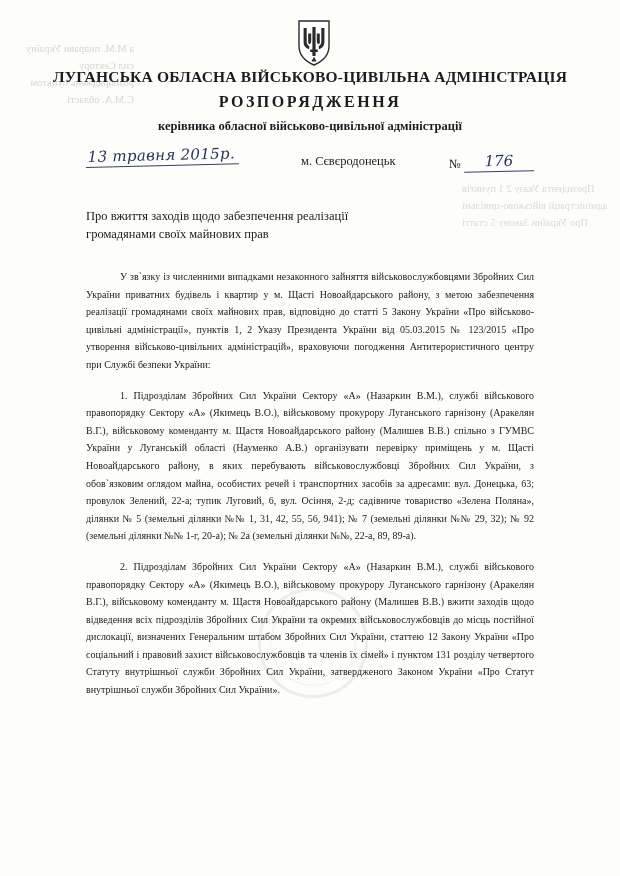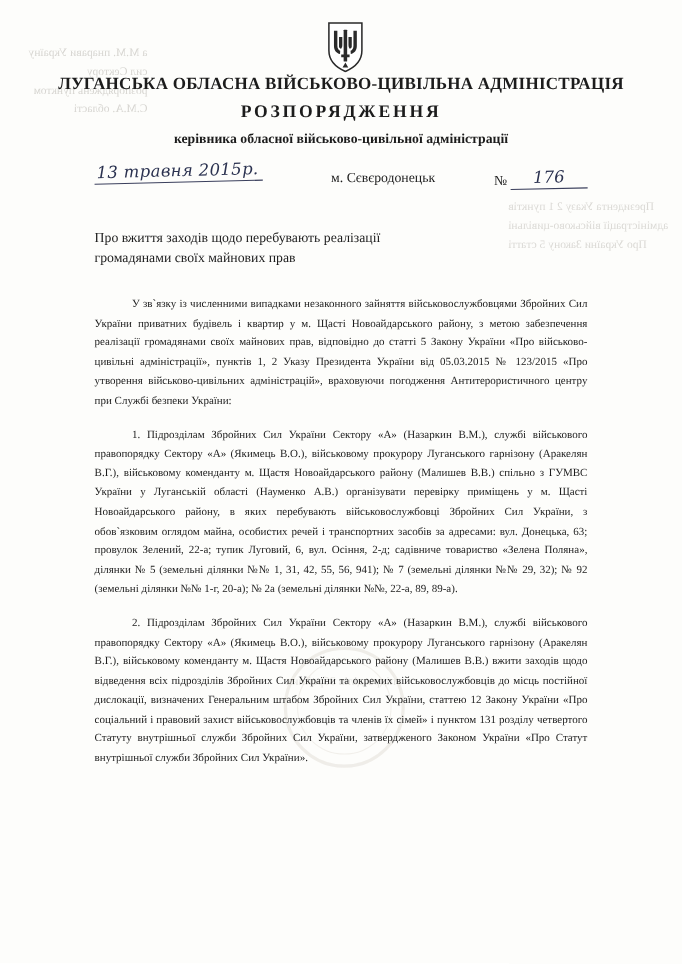--- a/index.html
+++ b/index.html
@@ -220,21 +220,21 @@
 
   <div class="meta-row">
     <span class="date-hand">13 травня 2015р.</span>
     <span class="place">м. Сєвєродонецьк</span>
     <span class="num-wrap">
       <span class="num-sign">№</span>
       <span class="num-hand">176</span>
     </span>
   </div>
 
-  <div class="subject">Про вжиття заходів щодо перебувають реалізації громадянами своїх майнових прав</div>
+  <div class="subject">Про вжиття заходів щодо забезпечення реалізації громадянами своїх майнових прав</div>
 
   <div class="body">
     <p>У зв`язку із численними випадками незаконного зайняття військовослужбовцями Збройних Сил України приватних будівель і квартир у м. Щасті Новоайдарського району, з метою забезпечення реалізації громадянами своїх майнових прав, відповідно до статті 5 Закону України «Про військово-цивільні адміністрації», пунктів 1, 2 Указу Президента України від 05.03.2015 № 123/2015 «Про утворення військово-цивільних адміністрацій», враховуючи погодження Антитерористичного центру при Службі безпеки України:</p>
     <p>1. Підрозділам Збройних Сил України Сектору «А» (Назаркин В.М.), службі військового правопорядку Сектору «А» (Якимець В.О.), військовому прокурору Луганського гарнізону (Аракелян В.Г.), військовому коменданту м. Щастя Новоайдарського району (Малишев В.В.) спільно з ГУМВС України у Луганській області (Науменко А.В.) організувати перевірку приміщень у м. Щасті Новоайдарського району, в яких перебувають військовослужбовці Збройних Сил України, з обов`язковим оглядом майна, особистих речей і транспортних засобів за адресами: вул. Донецька, 63; провулок Зелений, 22-а; тупик Луговий, 6, вул. Осіння, 2-д; садівниче товариство «Зелена Поляна», ділянки № 5 (земельні ділянки №№ 1, 31, 42, 55, 56, 941); № 7 (земельні ділянки №№ 29, 32); № 92 (земельні ділянки №№ 1-г, 20-а); № 2а (земельні ділянки №№, 22-а, 89, 89-а).</p>
     <p>2. Підрозділам Збройних Сил України Сектору «А» (Назаркин В.М.), службі військового правопорядку Сектору «А» (Якимець В.О.), військовому прокурору Луганського гарнізону (Аракелян В.Г.), військовому коменданту м. Щастя Новоайдарського району (Малишев В.В.) вжити заходів щодо відведення всіх підрозділів Збройних Сил України та окремих військовослужбовців до місць постійної дислокації, визначених Генеральним штабом Збройних Сил України, статтею 12 Закону України «Про соціальний і правовий захист військовослужбовців та членів їх сімей» і пунктом 131 розділу четвертого Статуту внутрішньої служби Збройних Сил України, затвердженого Законом України «Про Статут внутрішньої служби Збройних Сил України».</p>
   </div>
 
 </div>
 
 </body></html>

